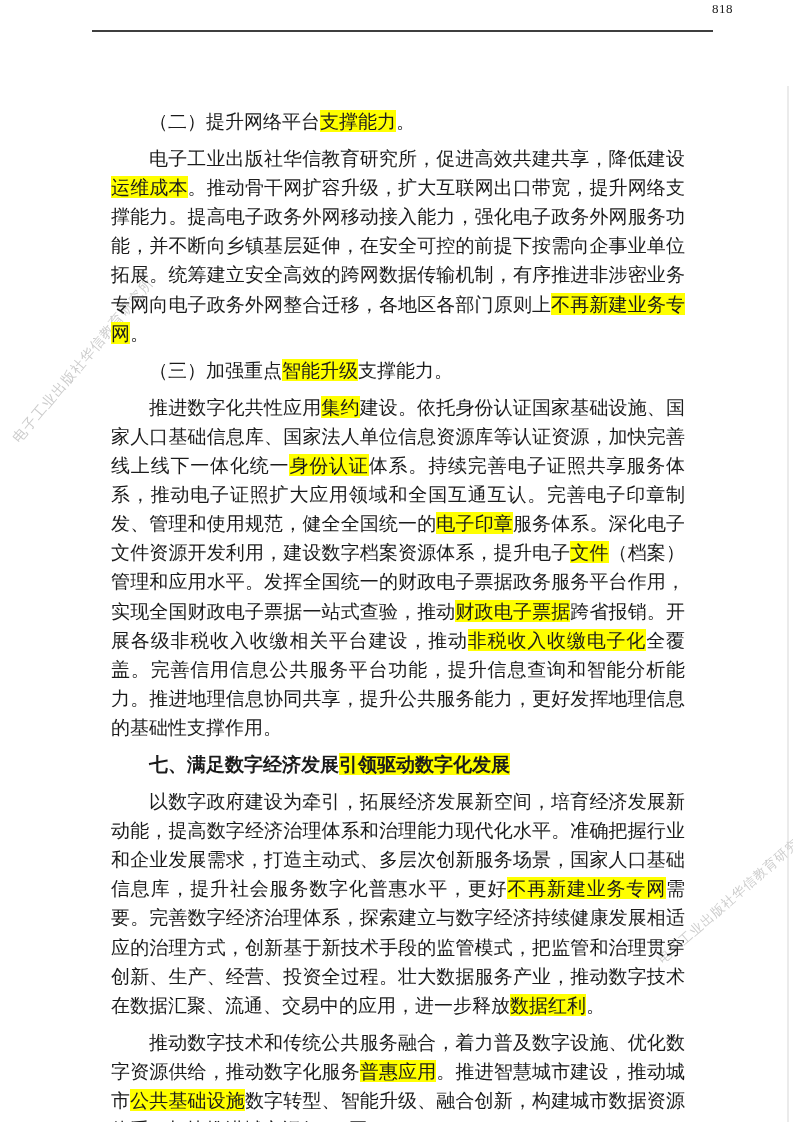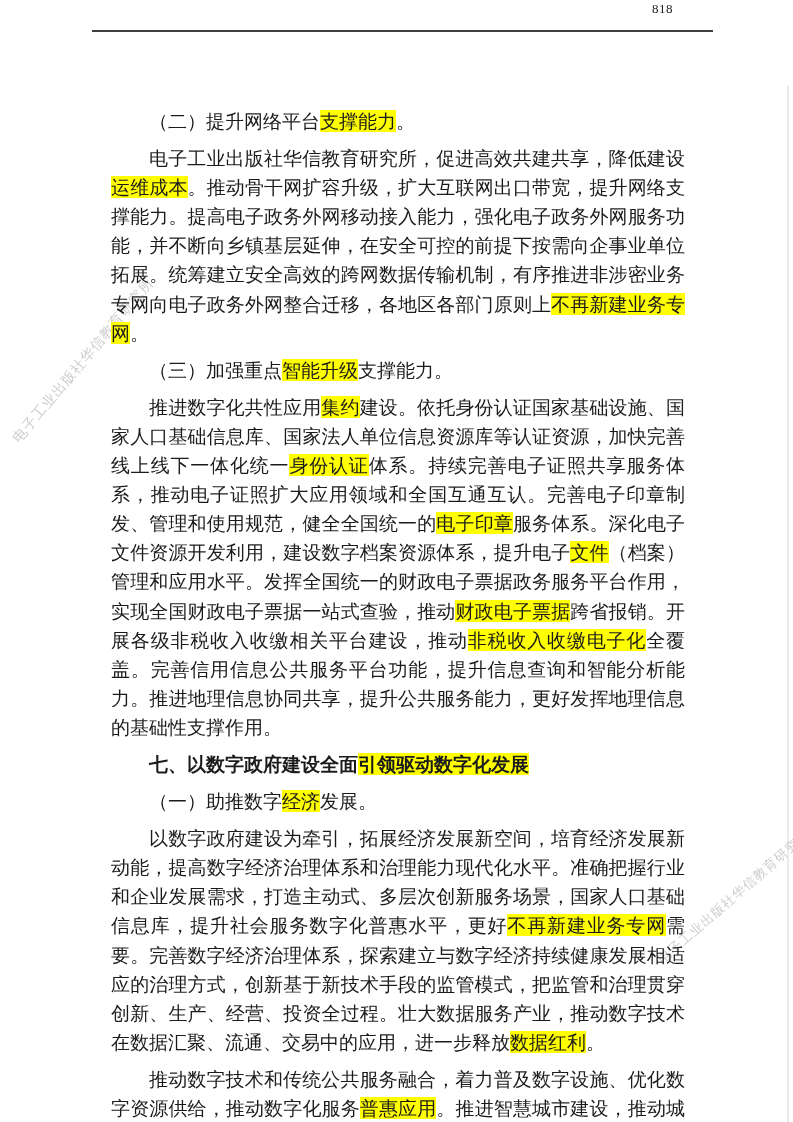--- a/index.html
+++ b/index.html
@@ -4,21 +4,21 @@
 <style>
   html, body { margin:0; padding:0; }
   body {
     width:793px; height:1122px;
     background:#ffffff;
     position:relative;
     overflow:hidden;
     font-family:"DejaVu Serif","Liberation Serif",serif;
   }
   .page-number {
-    position:absolute; left:652px; top:1px;
+    position:absolute; left:712px; top:1px;
     font-size:13px; color:#1c1c1c;
     font-family:"Liberation Serif","DejaVu Serif",serif;
     letter-spacing:0.5px;
   }
   .header-rule {
     position:absolute; left:92px; top:30px;
     width:621px; height:2px; background:#3f3f3f;
   }
   .page-edge-line {
     position:absolute; left:787px; top:86px;
@@ -58,17 +58,16 @@
 <div class="page-edge-line"></div>
 
 <div class="watermark left">电子工业出版社华信教育研究所</div>
 <div class="watermark right">电子工业出版社华信教育研究所</div>
 
 <div class="doc">
     <p class="subheading"><span>（二）提升网络平台</span><span class="hl">支撑能力</span><span>。</span></p>
     <p class="body"><span>电子工业出版社华信教育研究所，促进高效共建共享，降低建设</span><span class="hl">运维成本</span><span>。推动骨干网扩容升级，扩大互联网出口带宽，提升网络支撑能力。提高电子政务外网移动接入能力，强化电子政务外网服务功能，并不断向乡镇基层延伸，在安全可控的前提下按需向企事业单位拓展。统筹建立安全高效的跨网数据传输机制，有序推进非涉密业务专网向电子政务外网整合迁移，各地区各部门原则上</span><span class="hl">不再新建业务专网</span><span>。</span></p>
     <p class="subheading"><span>（三）加强重点</span><span class="hl">智能升级</span><span>支撑能力。</span></p>
     <p class="body"><span>推进数字化共性应用</span><span class="hl">集约</span><span>建设。依托身份认证国家基础设施、国家人口基础信息库、国家法人单位信息资源库等认证资源，加快完善线上线下一体化统一</span><span class="hl">身份认证</span><span>体系。持续完善电子证照共享服务体系，推动电子证照扩大应用领域和全国互通互认。完善电子印章制发、管理和使用规范，健全全国统一的</span><span class="hl">电子印章</span><span>服务体系。深化电子文件资源开发利用，建设数字档案资源体系，提升电子</span><span class="hl">文件</span><span>（档案）管理和应用水平。发挥全国统一的财政电子票据政务服务平台作用，实现全国财政电子票据一站式查验，推动</span><span class="hl">财政电子票据</span><span>跨省报销。开展各级非税收入收缴相关平台建设，推动</span><span class="hl">非税收入收缴电子化</span><span>全覆盖。完善信用信息公共服务平台功能，提升信息查询和智能分析能力。推进地理信息协同共享，提升公共服务能力，更好发挥地理信息的基础性支撑作用。</span></p>
-    <p class="section-heading"><span>七、以数字政府建设全面</span><span class="hl">引领驱动数字化发展</span></p>
-    <p class="subheading"><span>（一）助推数字</span><span class="hl">经济</span><span>发展。</span></p>
+    <p class="section-heading"><span>七、满足数字经济发展</span><span class="hl">引领驱动数字化发展</span></p>
     <p class="body"><span>以数字政府建设为牵引，拓展经济发展新空间，培育经济发展新动能，提高数字经济治理体系和治理能力现代化水平。准确把握行业和企业发展需求，打造主动式、多层次创新服务场景，国家人口基础信息库，提升社会服务数字化普惠水平，更好</span><span class="hl">不再新建业务专网</span><span>需要。完善数字经济治理体系，探索建立与数字经济持续健康发展相适应的治理方式，创新基于新技术手段的监管模式，把监管和治理贯穿创新、生产、经营、投资全过程。壮大数据服务产业，推动数字技术在数据汇聚、流通、交易中的应用，进一步释放</span><span class="hl">数据红利</span><span>。</span></p>
     <p class="body"><span>推动数字技术和传统公共服务融合，着力普及数字设施、优化数字资源供给，推动数字化服务</span><span class="hl">普惠应用</span><span>。推进智慧城市建设，推动城市</span><span class="hl">公共基础设施</span><span>数字转型、智能升级、融合创新，构建城市数据资源体系，加快推进城市运行“一网</span></p>
   </div>
 
 </body></html>

